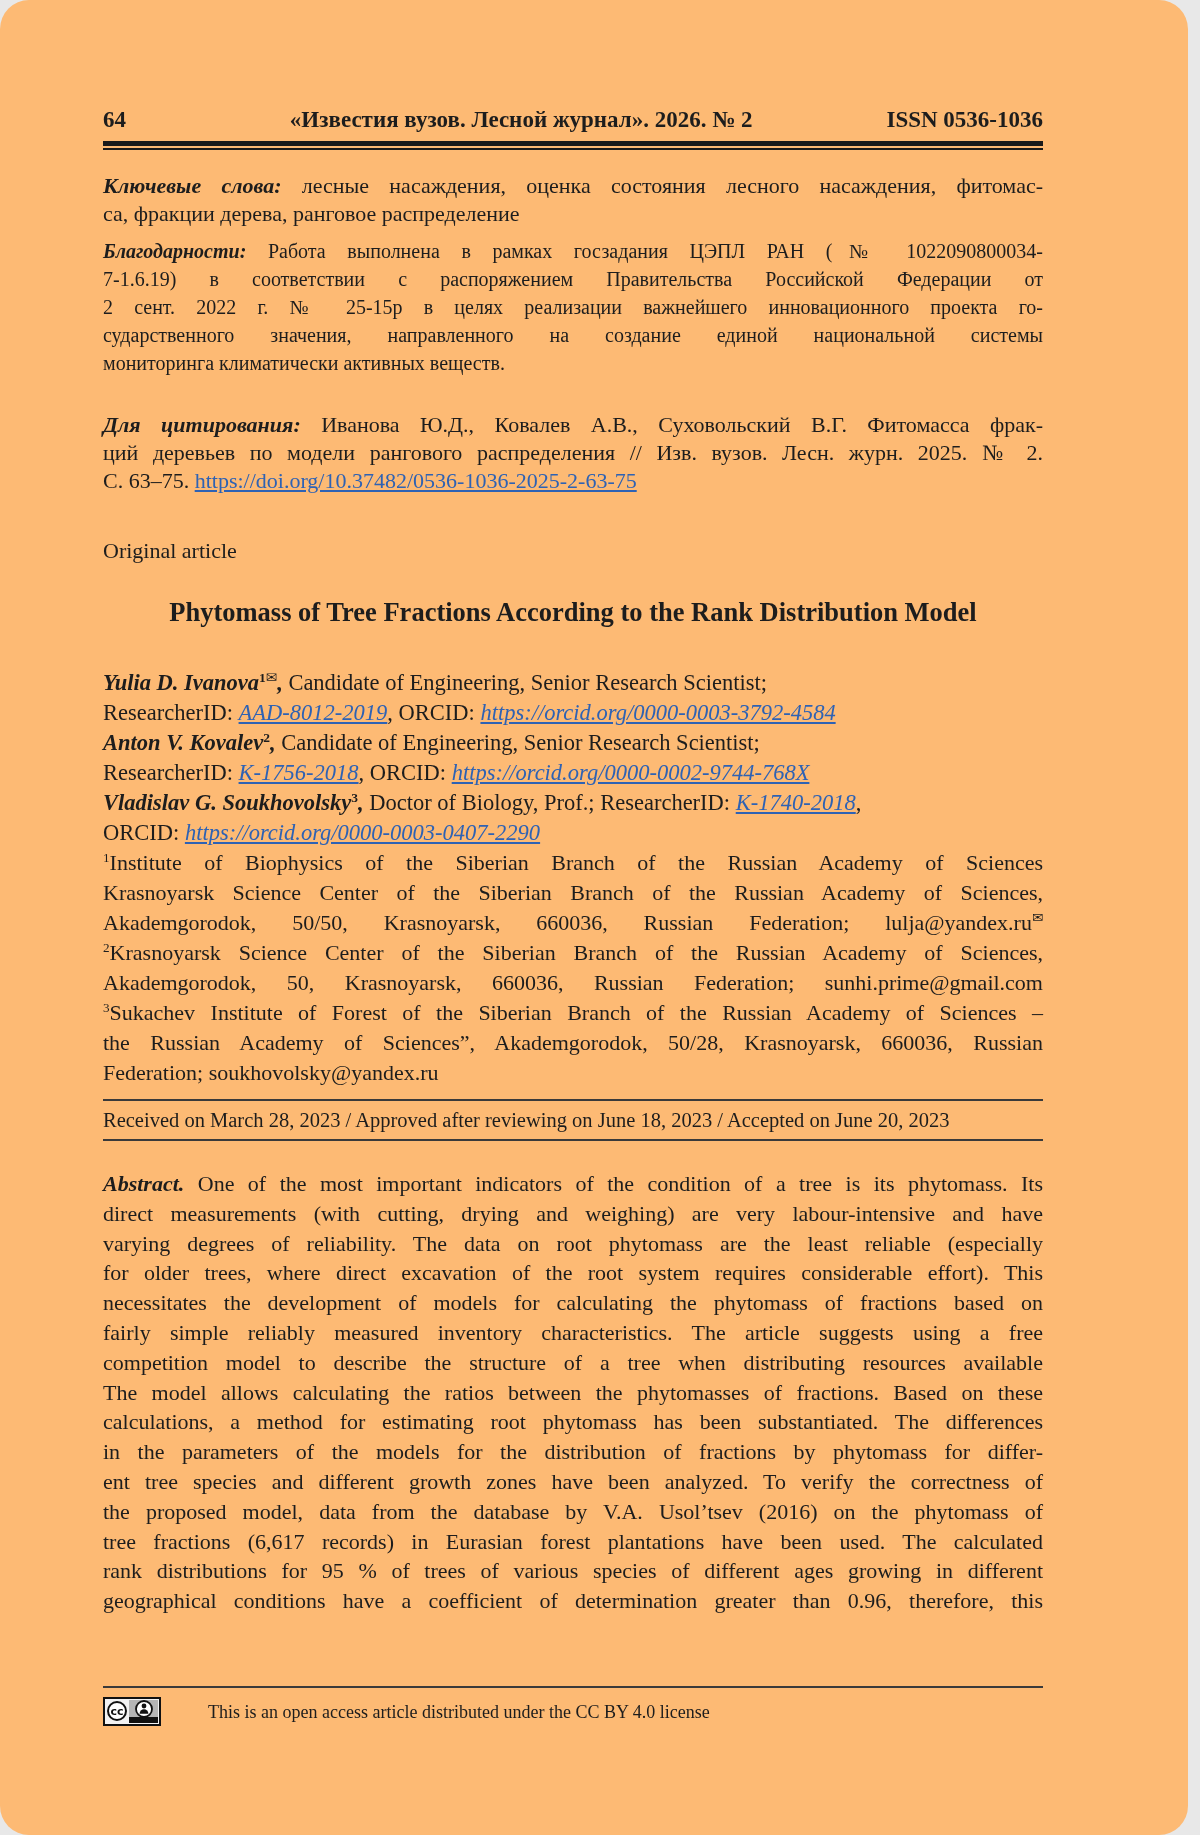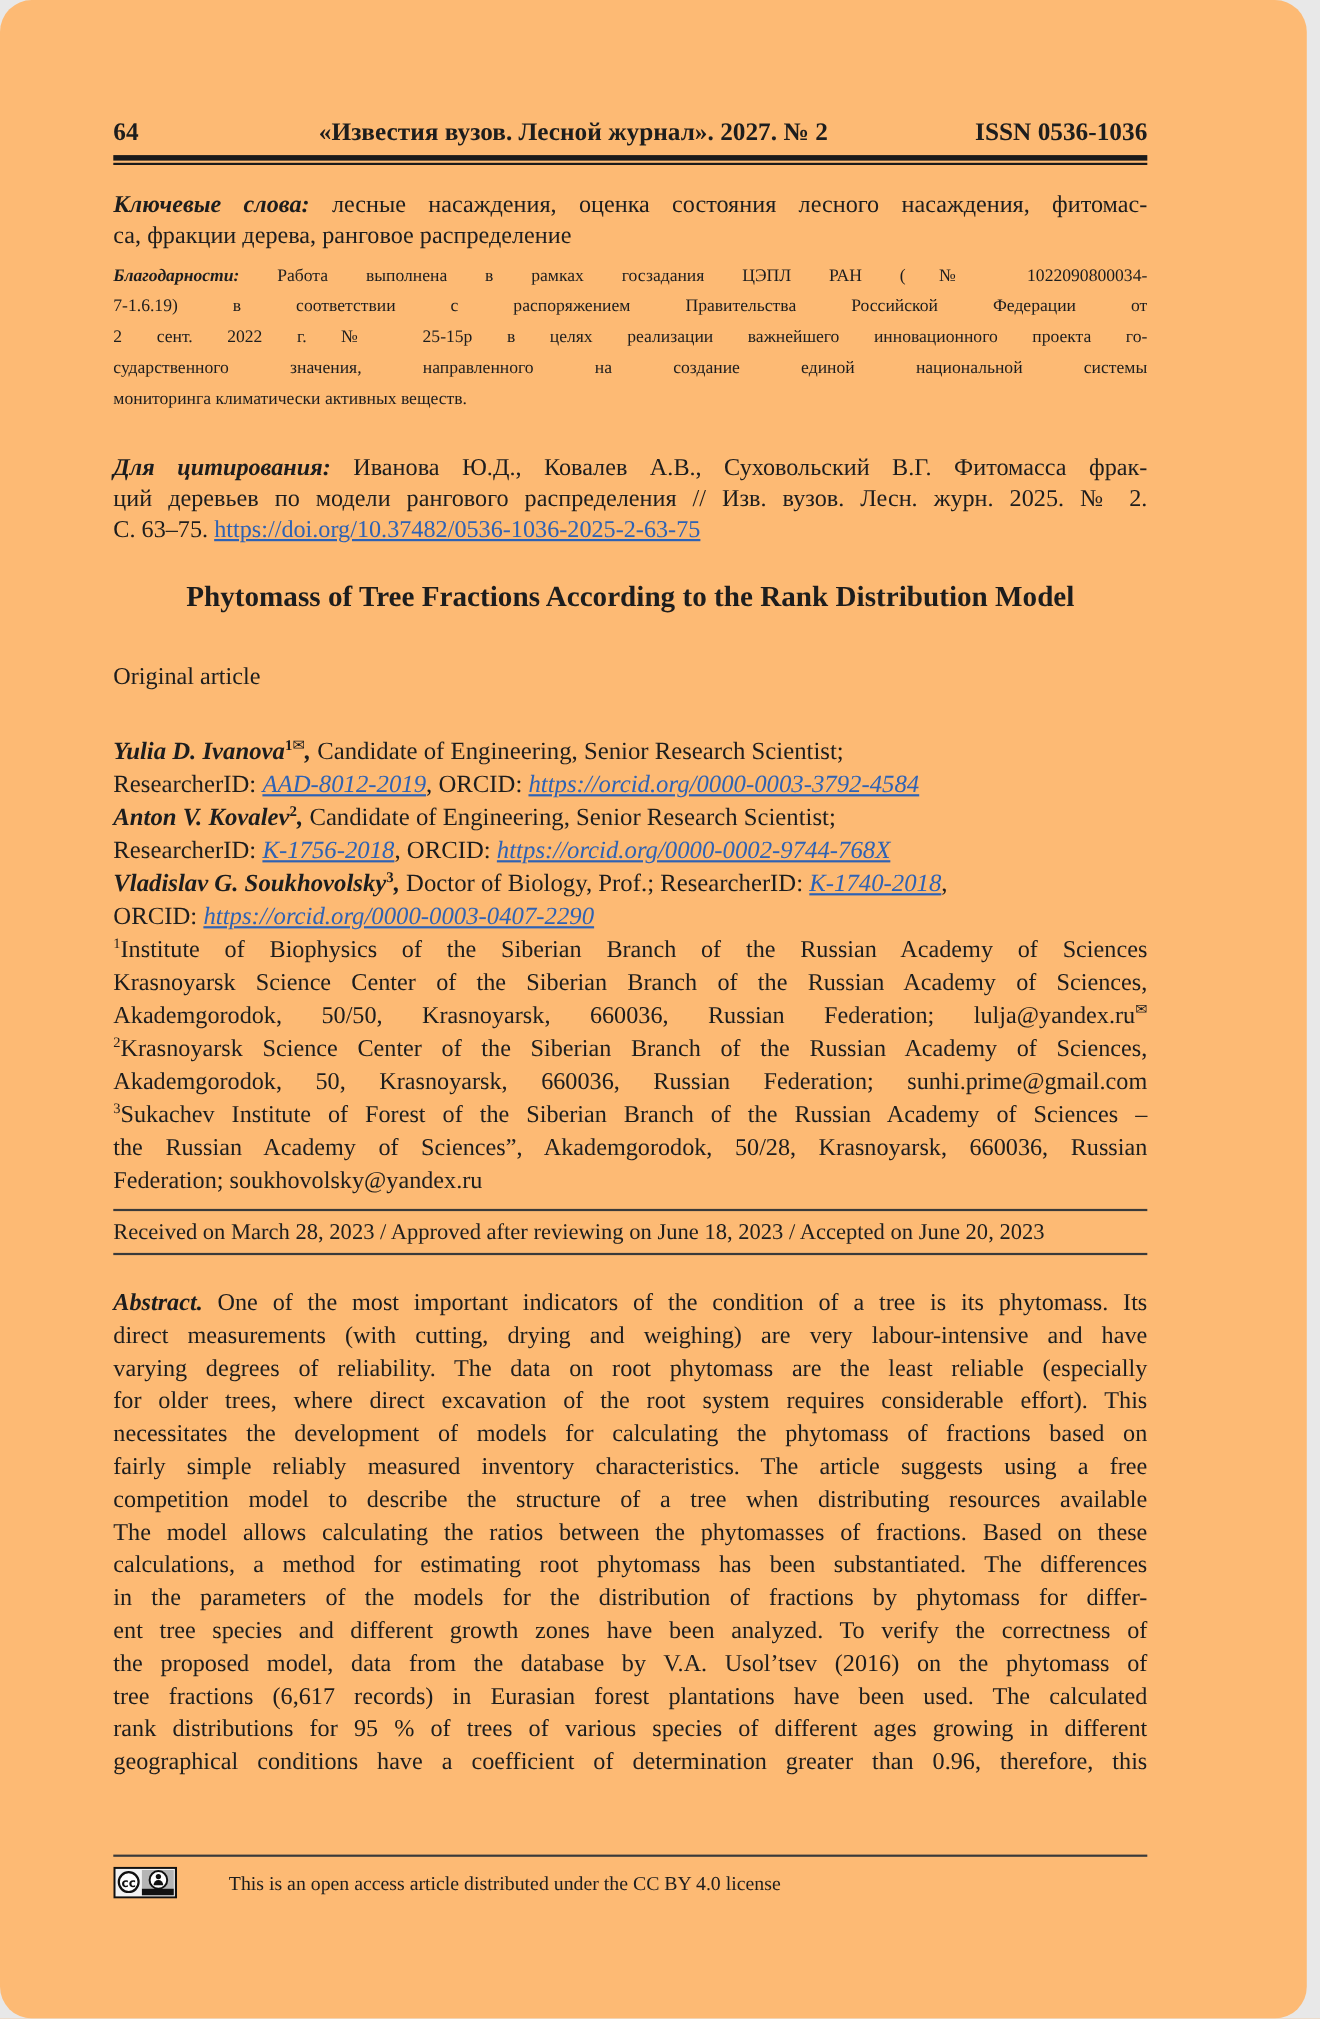--- a/index.html
+++ b/index.html
@@ -39,21 +39,21 @@
   .ln.last{text-align-last:left;}
   .sg.b{font-weight:bold;}
   .sg.i{text-align:center;}
   .sg.bi{font-weight:bold;font-style:italic;}
   .sg.link{color:var(--link);text-decoration:underline;text-decoration-color:var(--link);}
   .sg.ilink{color:var(--link);font-style:italic;text-decoration:underline;text-decoration-color:var(--link);}
   .sg.sup{vertical-align:super;font-size:0.60em;line-height:0;}
   .sg.env{font-family:"DejaVu Sans",sans-serif;}
   
   .blk-keywords{margin-top:22px;font-size:22px;line-height:28px;}
-  .blk-acknowledgments{margin-top:9px;font-size:16px;line-height:28px;}
+  .blk-acknowledgments{margin-top:9px;font-size:20px;line-height:28px;}
   .blk-citation{margin-top:34px;font-size:22px;line-height:28px;}
   .blk-article-type{margin-top:42px;font-size:22px;line-height:28px;}
   .blk-article-type .ln{text-align:left;text-align-last:left;}
   .blk-title{margin-top:30px;font-size:26.5px;line-height:34px;}
   .blk-title .ln{text-align:center;text-align-last:center;}
   .blk-authors{margin-top:39px;font-size:22.5px;line-height:30px;}
   .blk-authors .ln{text-align:left;text-align-last:left;}
   .blk-affiliations{margin-top:0;font-size:22px;line-height:30px;}
   .blk-received{
     margin-top:11px;font-size:20.5px;line-height:25px;
@@ -70,21 +70,21 @@
   .lic-row .lic-text{margin-left:12px;font-size:18px;line-height:26px;}
 </style>
 </head>
 <body>
 
 <div class="page">
   <div class="content">
 
     <div class="header">
       <span class="pnum">64</span>
-      <span class="jline">«Известия вузов. Лесной журнал». 2027. № 2</span>
+      <span class="jline">«Известия вузов. Лесной журнал». 2026. № 2</span>
       <span class="issn">ISSN 0536-1036</span>
     </div>
     <div class="dbl-rule"></div>
 
     <div id="body-host">
         <div class="blk blk-keywords">
           <div class="ln"><span class="sg bi">Ключевые слова: </span><span class="sg">лесные насаждения, оценка состояния лесного насаждения, фитомас-</span></div>
           <div class="ln last"><span class="sg">са, фракции дерева, ранговое распределение</span></div>
         </div>
         <div class="blk blk-acknowledgments">
@@ -92,25 +92,25 @@
           <div class="ln"><span class="sg">7-1.6.19) в соответствии с распоряжением Правительства Российской Федерации от</span></div>
           <div class="ln"><span class="sg">2 сент. 2022 г. № 25-15р в целях реализации важнейшего инновационного проекта го-</span></div>
           <div class="ln"><span class="sg">сударственного значения, направленного на создание единой национальной системы</span></div>
           <div class="ln last"><span class="sg">мониторинга климатически активных веществ.</span></div>
         </div>
         <div class="blk blk-citation">
           <div class="ln"><span class="sg bi">Для цитирования: </span><span class="sg">Иванова Ю.Д., Ковалев А.В., Суховольский В.Г. Фитомасса фрак-</span></div>
           <div class="ln"><span class="sg">ций деревьев по модели рангового распределения // Изв. вузов. Лесн. журн. 2025. № 2.</span></div>
           <div class="ln last"><span class="sg">С. 63–75. </span><span class="sg link">https://doi.org/10.37482/0536-1036-2025-2-63-75</span></div>
         </div>
+        <div class="blk blk-article-type">
+          <div class="ln last"><span class="sg">Original article</span></div>
+        </div>
         <div class="blk blk-title">
           <div class="ln last"><span class="sg b">Phytomass of Tree Fractions According to the Rank Distribution Model</span></div>
-        </div>
-        <div class="blk blk-article-type">
-          <div class="ln last"><span class="sg">Original article</span></div>
         </div>
         <div class="blk blk-authors">
           <div class="ln"><span class="sg bi">Yulia D. Ivanova</span><span class="sg sup b">1</span><span class="sg sup env">✉</span><span class="sg bi">, </span><span class="sg i">Candidate of Engineering, Senior Research Scientist;</span></div>
           <div class="ln"><span class="sg i">ResearcherID: </span><span class="sg ilink">AAD-8012-2019</span><span class="sg i">, ORCID: </span><span class="sg ilink">https://orcid.org/0000-0003-3792-4584</span></div>
           <div class="ln"><span class="sg bi">Anton V. Kovalev</span><span class="sg sup b">2</span><span class="sg bi">, </span><span class="sg i">Candidate of Engineering, Senior Research Scientist;</span></div>
           <div class="ln"><span class="sg i">ResearcherID: </span><span class="sg ilink">K-1756-2018</span><span class="sg i">, ORCID: </span><span class="sg ilink">https://orcid.org/0000-0002-9744-768X</span></div>
           <div class="ln"><span class="sg bi">Vladislav G. Soukhovolsky</span><span class="sg sup b">3</span><span class="sg bi">, </span><span class="sg i">Doctor of Biology, Prof.; ResearcherID: </span><span class="sg ilink">K-1740-2018</span><span class="sg i">,</span></div>
           <div class="ln"><span class="sg i">ORCID: </span><span class="sg ilink">https://orcid.org/0000-0003-0407-2290</span></div>
         </div>
         <div class="blk blk-affiliations">

